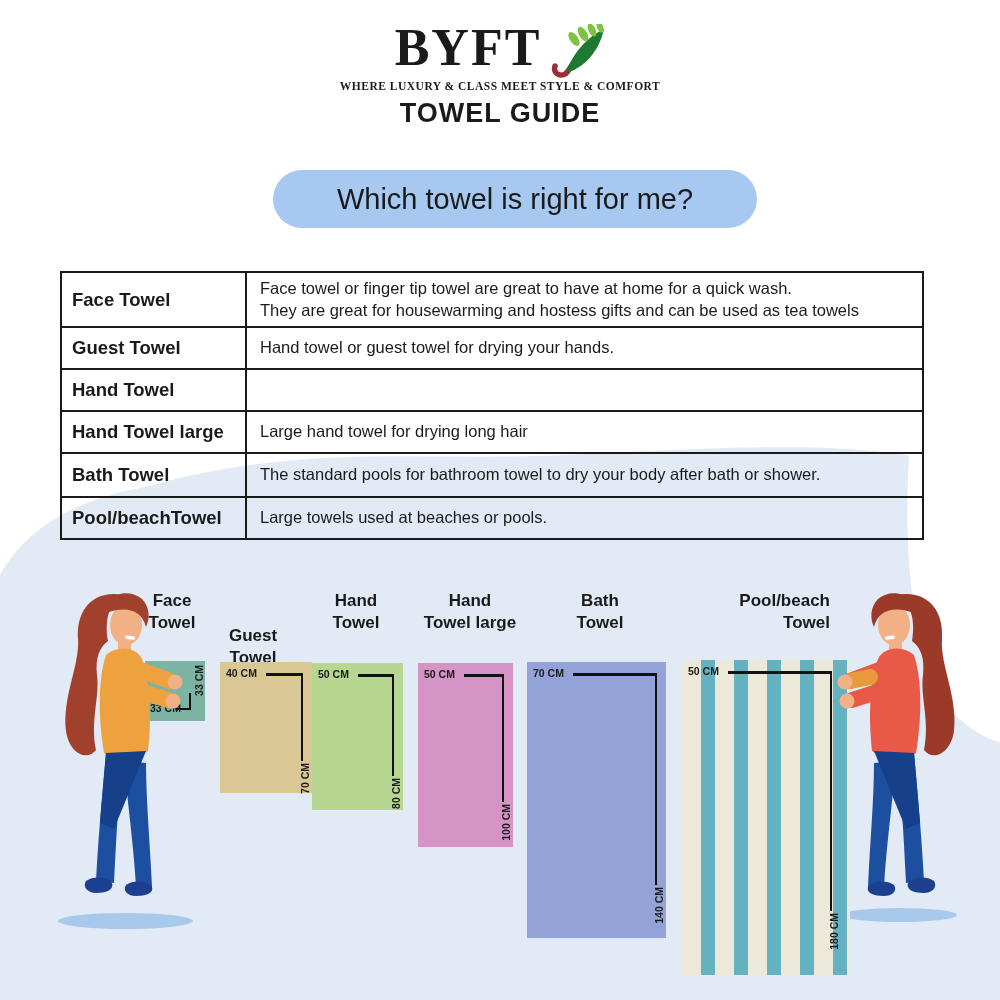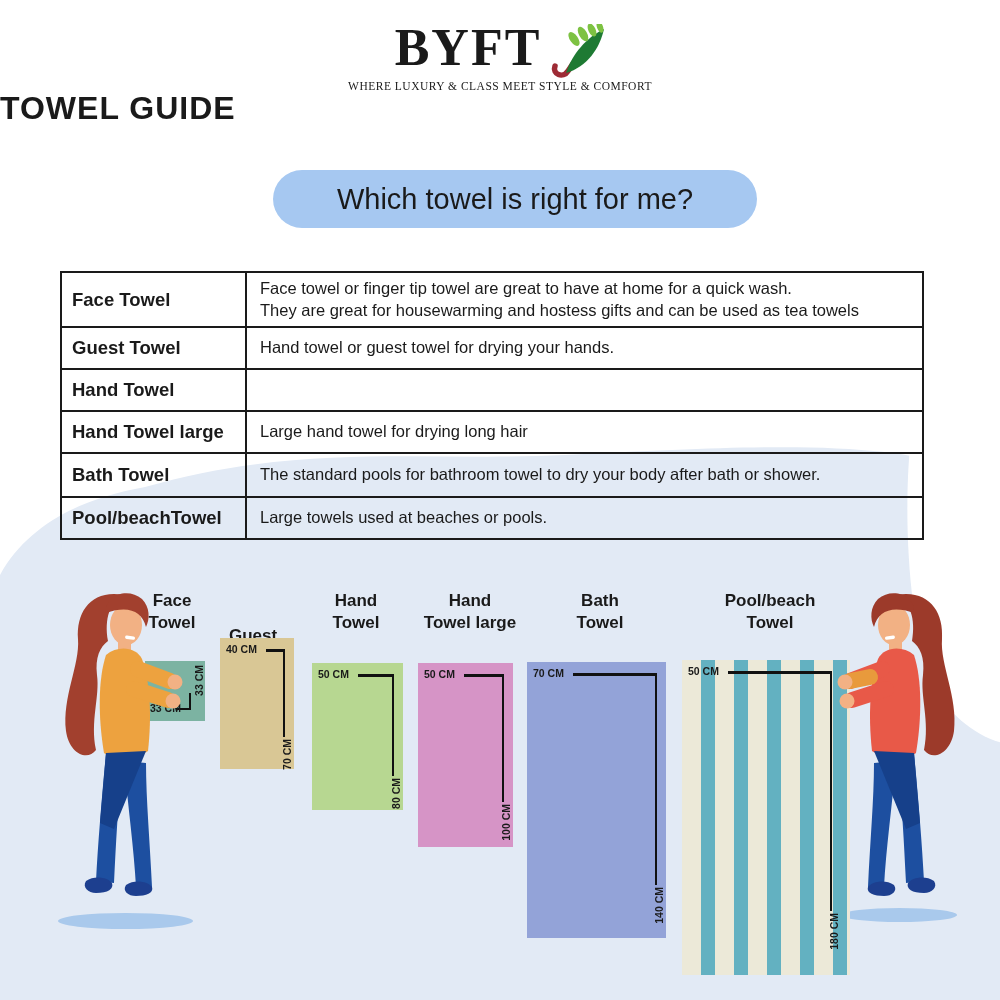--- a/index.html
+++ b/index.html
@@ -7,23 +7,23 @@
     position:relative;width:1000px;height:1000px;overflow:hidden;background:#fff;
     font-family:"Liberation Sans",sans-serif;color:#1a1a1a;
   }
   
   .bg-svg{position:absolute;left:0;top:0;width:1000px;height:1000px;z-index:0;}
   
   .logo-row{position:absolute;top:22px;left:0;width:1000px;display:flex;justify-content:center;align-items:flex-start;gap:6px;z-index:2;}
   .brand-name{font-family:"Liberation Serif",serif;font-size:52px;font-weight:bold;letter-spacing:2px;line-height:1;}
   .leaf{margin-top:2px;}
   .tagline{position:absolute;top:80px;left:0;width:1000px;text-align:center;
-    font-family:"Liberation Serif",serif;font-size:11.5px;font-weight:normal;letter-spacing:.5px;z-index:2;}
-  .page-title{position:absolute;top:90px;left:0;width:1000px;
-    font-size:32px;font-weight:800;letter-spacing:1px;z-index:2;}
+    font-family:"Liberation Serif",serif;font-size:11.5px;font-weight:bold;letter-spacing:.5px;z-index:2;}
+  .page-title{position:absolute;top:98px;left:0;width:1000px;text-align:center;
+    font-size:27px;font-weight:800;letter-spacing:1px;z-index:2;}
   .banner{position:absolute;top:170px;left:273px;width:484px;height:58px;border-radius:30px;
     background:#a6c8f1;display:flex;align-items:center;justify-content:center;
     font-size:29px;z-index:2;}
   
   .guide-table{position:absolute;left:60px;top:271px;width:860px;border:2.5px solid #1a1a1a;z-index:2;}
   .t-row{display:flex;border-bottom:2px solid #1a1a1a;}
   .t-row:last-child{border-bottom:none;}
   .t-name{width:173px;border-right:2.5px solid #1a1a1a;display:flex;align-items:center;
     padding-left:10px;font-weight:bold;font-size:18.5px;flex-shrink:0;}
   .t-desc{flex:1;display:flex;align-items:center;padding:4px 6px 4px 13px;
@@ -102,30 +102,30 @@
   <div class="towel-label" style="left:132px;top:590px;width:80px;">Face
 Towel</div>
   <div class="towel-label" style="left:213px;top:625px;width:80px;">Guest
 Towel</div>
   <div class="towel-label" style="left:316px;top:590px;width:80px;">Hand
 Towel</div>
   <div class="towel-label" style="left:410px;top:590px;width:120px;">Hand
 Towel large</div>
   <div class="towel-label" style="left:560px;top:590px;width:80px;">Bath
 Towel</div>
-  <div class="towel-label" style="left:710px;top:590px;width:120px;">Pool/beach
+  <div class="towel-label" style="left:710px;top:590px;width:120px;text-align:right;">Pool/beach
 Towel</div>
 
   <div class="towel" style="left:145px;top:661px;width:60px;height:60px;background:#7cb3a2;">
     <span class="face-vlab">33 CM</span>
     <span class="face-bracket"></span>
     <span class="face-wlab">33 CM</span>
   </div>
 
-  <div class="towel" style="left:220px;top:638px;width:74px;height:131px;background:#d9c795;">
+  <div class="towel" style="left:220px;top:662px;width:92px;height:131px;background:#d9c795;">
     <span class="wlab">40 CM</span>
     <span class="hline" style="left:46px;"></span>
     <span class="vline" style="height:88px;"></span>
     <span class="vlab" style="top:101px;">70 CM</span>
   </div>
 
   <div class="towel" style="left:312px;top:663px;width:91px;height:147px;background:#b7d791;">
     <span class="wlab">50 CM</span>
     <span class="hline" style="left:46px;"></span>
     <span class="vline" style="height:102px;"></span>

